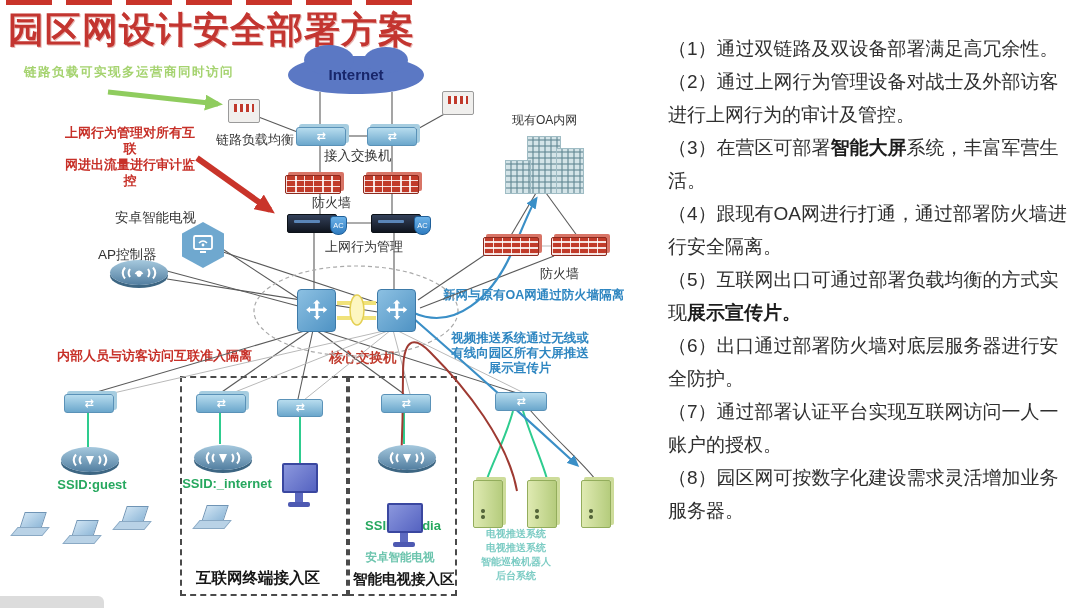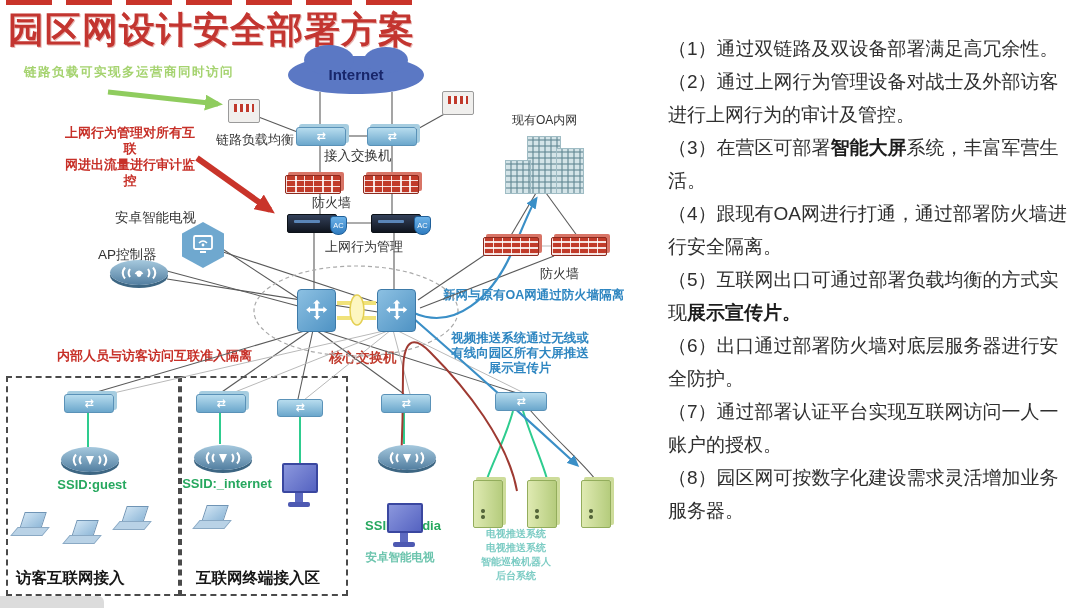--- a/index.html
+++ b/index.html
@@ -253,23 +253,20 @@
   <div class="lbl" style="left:512px;top:112px;font-size:12px;">现有OA内网</div>
   <div class="building icon-layer" style="left:503px;top:130px;">
     <div class="tower" style="left:24px;top:6px;width:32px;height:56px;"></div>
     <div class="tower" style="left:2px;top:30px;width:24px;height:32px;"></div>
     <div class="tower" style="left:53px;top:18px;width:26px;height:44px;"></div>
   </div>
   <div class="firewall icon-layer" style="left:483px;top:237px;"></div>
   <div class="firewall icon-layer" style="left:551px;top:237px;"></div>
   <div class="lbl" style="left:540px;top:265px;">防火墙</div>
 
-  <div class="zone" style="left:6px;top:376px;width:170px;height:216px;">
-    <span class="zlabel">访客互联网接入</span>
-  </div>
   <div class="switchbox icon-layer" style="left:64px;top:394px;"></div>
   <div class="apdisc icon-layer" style="left:61px;top:447px;">
     <svg viewBox="0 0 40 14">
         <g stroke="#fff" stroke-width="2" fill="none">
       <path d="M6 1.5 q-4.5 5.5 0 11"></path>
           <path d="M11 3 q-2.8 4 0 8"></path>
       <path d="M34 1.5 q4.5 5.5 0 11"></path>
           <path d="M29 3 q2.8 4 0 8"></path>
         </g>
       <path d="M20 12 l-4 -9 h8 Z" fill="#fff"></path>
@@ -297,20 +294,23 @@
       </svg>
   </div>
   <div class="ssid" style="left:172px;top:476px;width:110px;">SSID:_internet</div>
   <div class="laptop icon-layer" style="left:196px;top:505px;"></div>
   <div class="monitor icon-layer" style="left:282px;top:463px;">
     <div class="scr"></div>
     <div class="neck"></div>
     <div class="base"></div>
   </div>
 
+  <div class="zone" style="left:348px;top:376px;width:105px;height:216px;">
+    <span class="zlabel" style="left:3px;font-size:14.5px;">智能电视接入区</span>
+  </div>
   <div class="switchbox sw-single icon-layer" style="left:381px;top:394px;"></div>
   <div class="apdisc icon-layer" style="left:378px;top:445px;">
     <svg viewBox="0 0 40 14">
         <g stroke="#fff" stroke-width="2" fill="none">
       <path d="M6 1.5 q-4.5 5.5 0 11"></path>
           <path d="M11 3 q-2.8 4 0 8"></path>
       <path d="M34 1.5 q4.5 5.5 0 11"></path>
           <path d="M29 3 q2.8 4 0 8"></path>
         </g>
       <path d="M20 12 l-4 -9 h8 Z" fill="#fff"></path>

